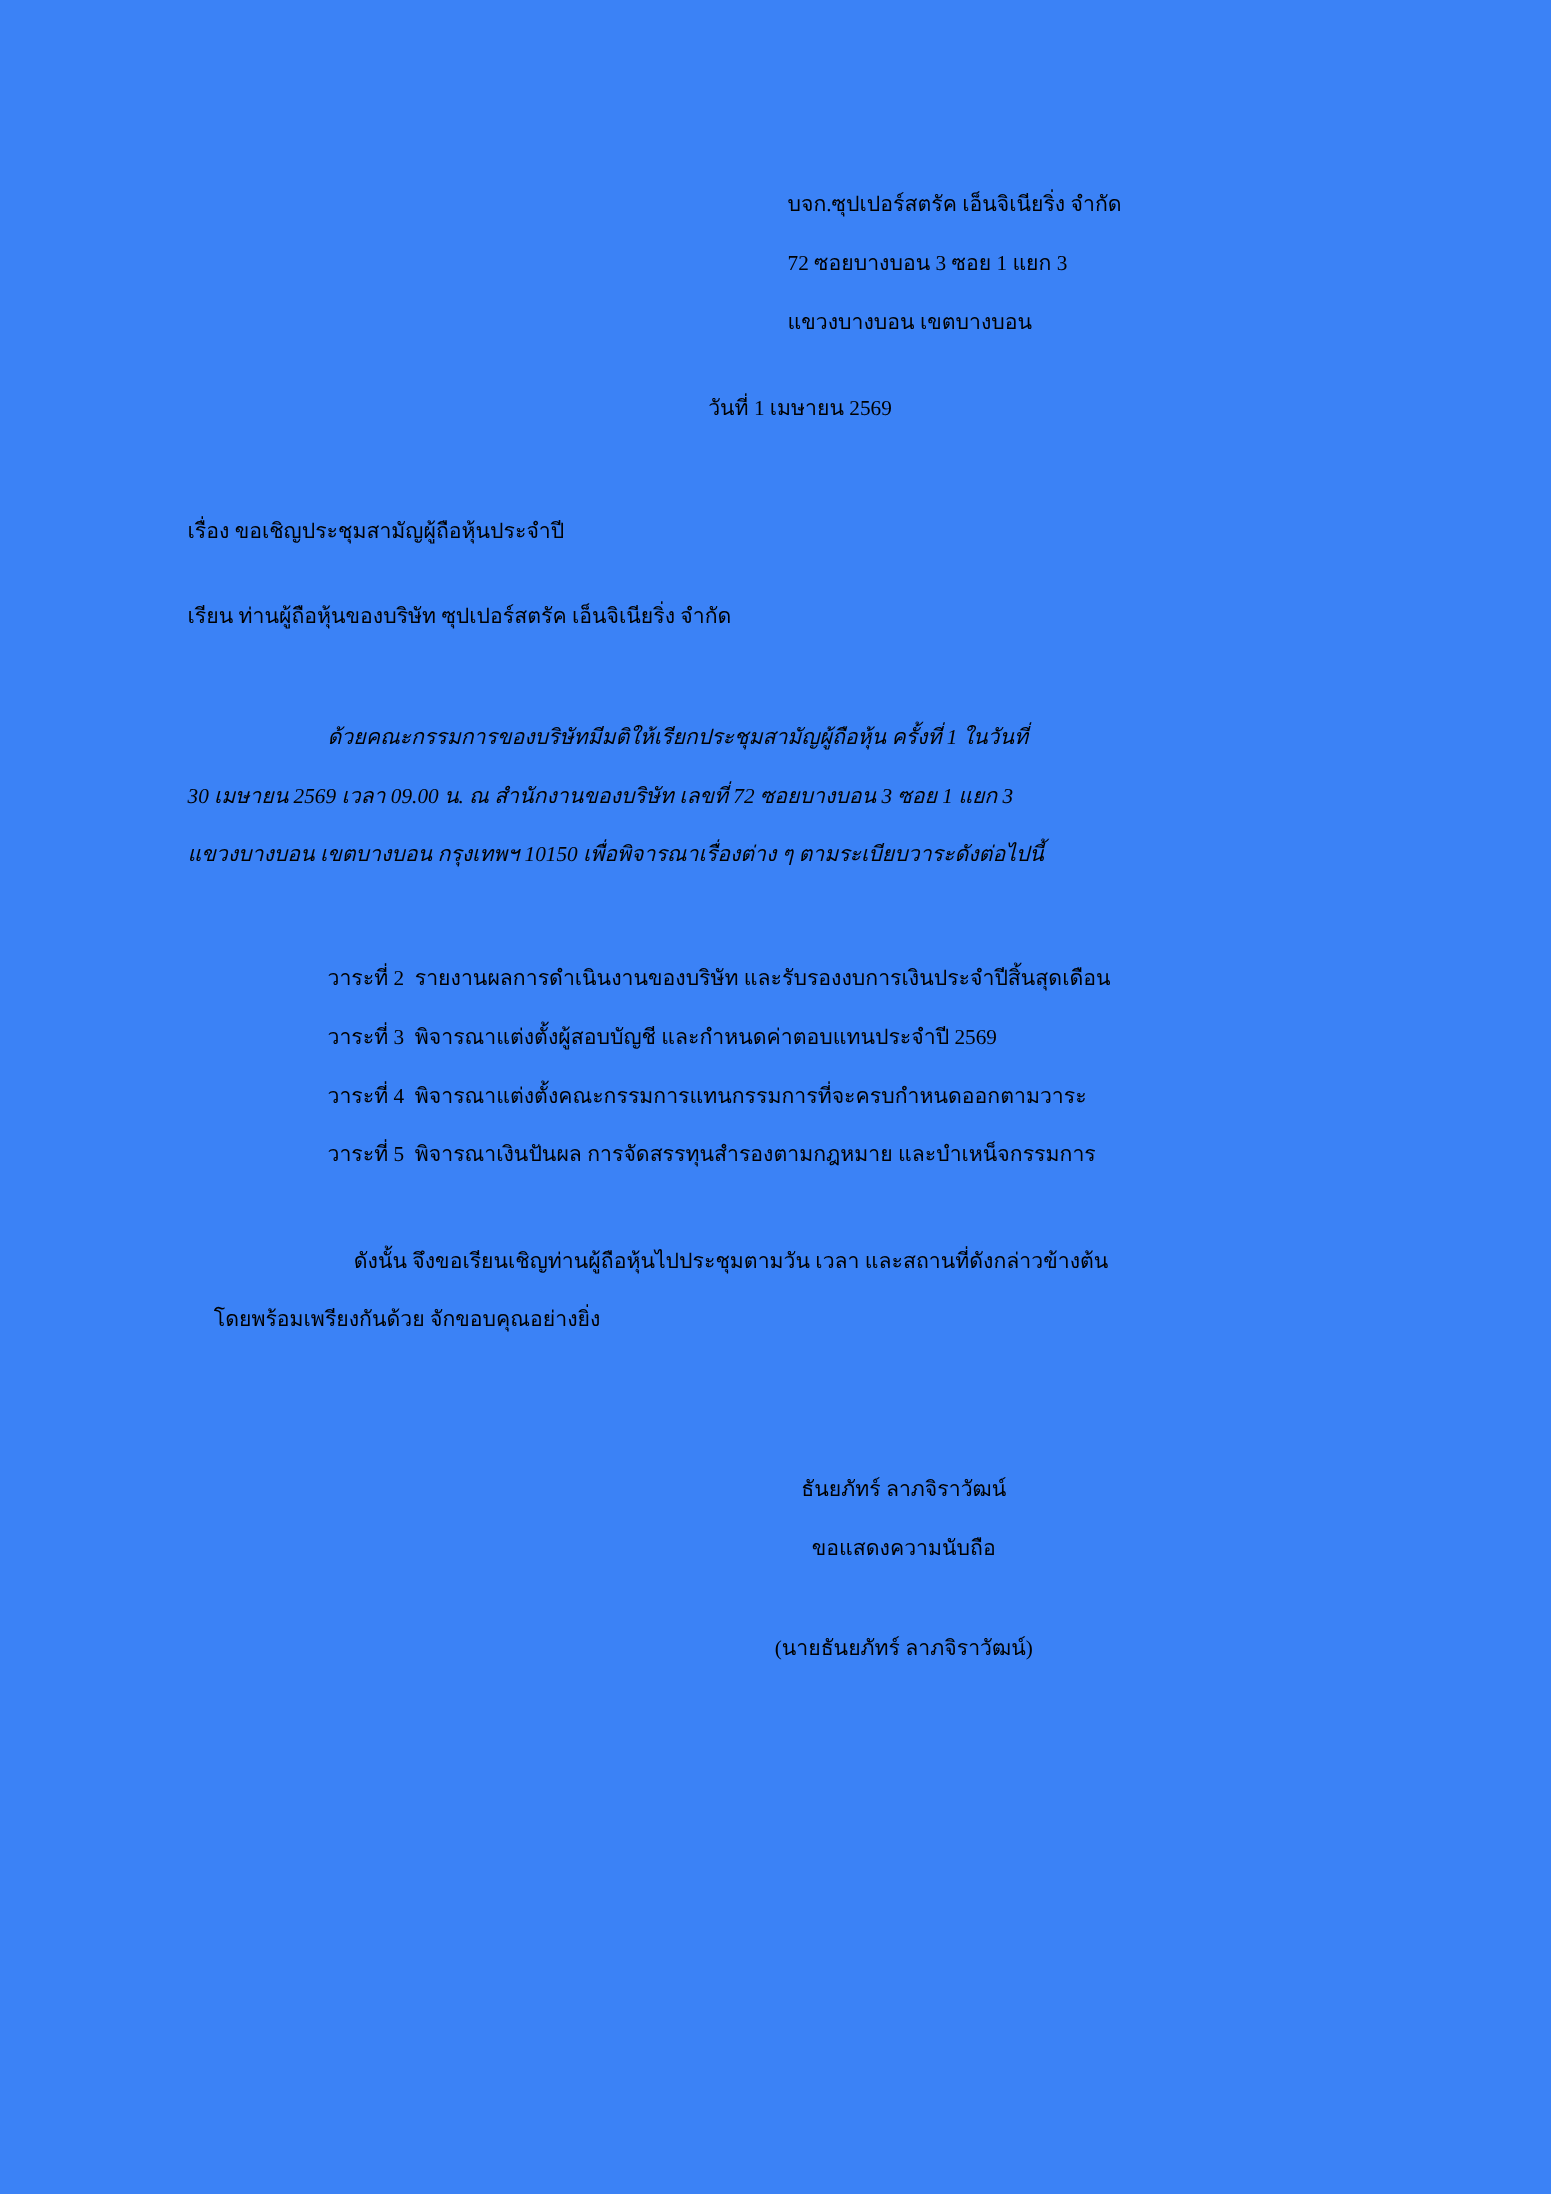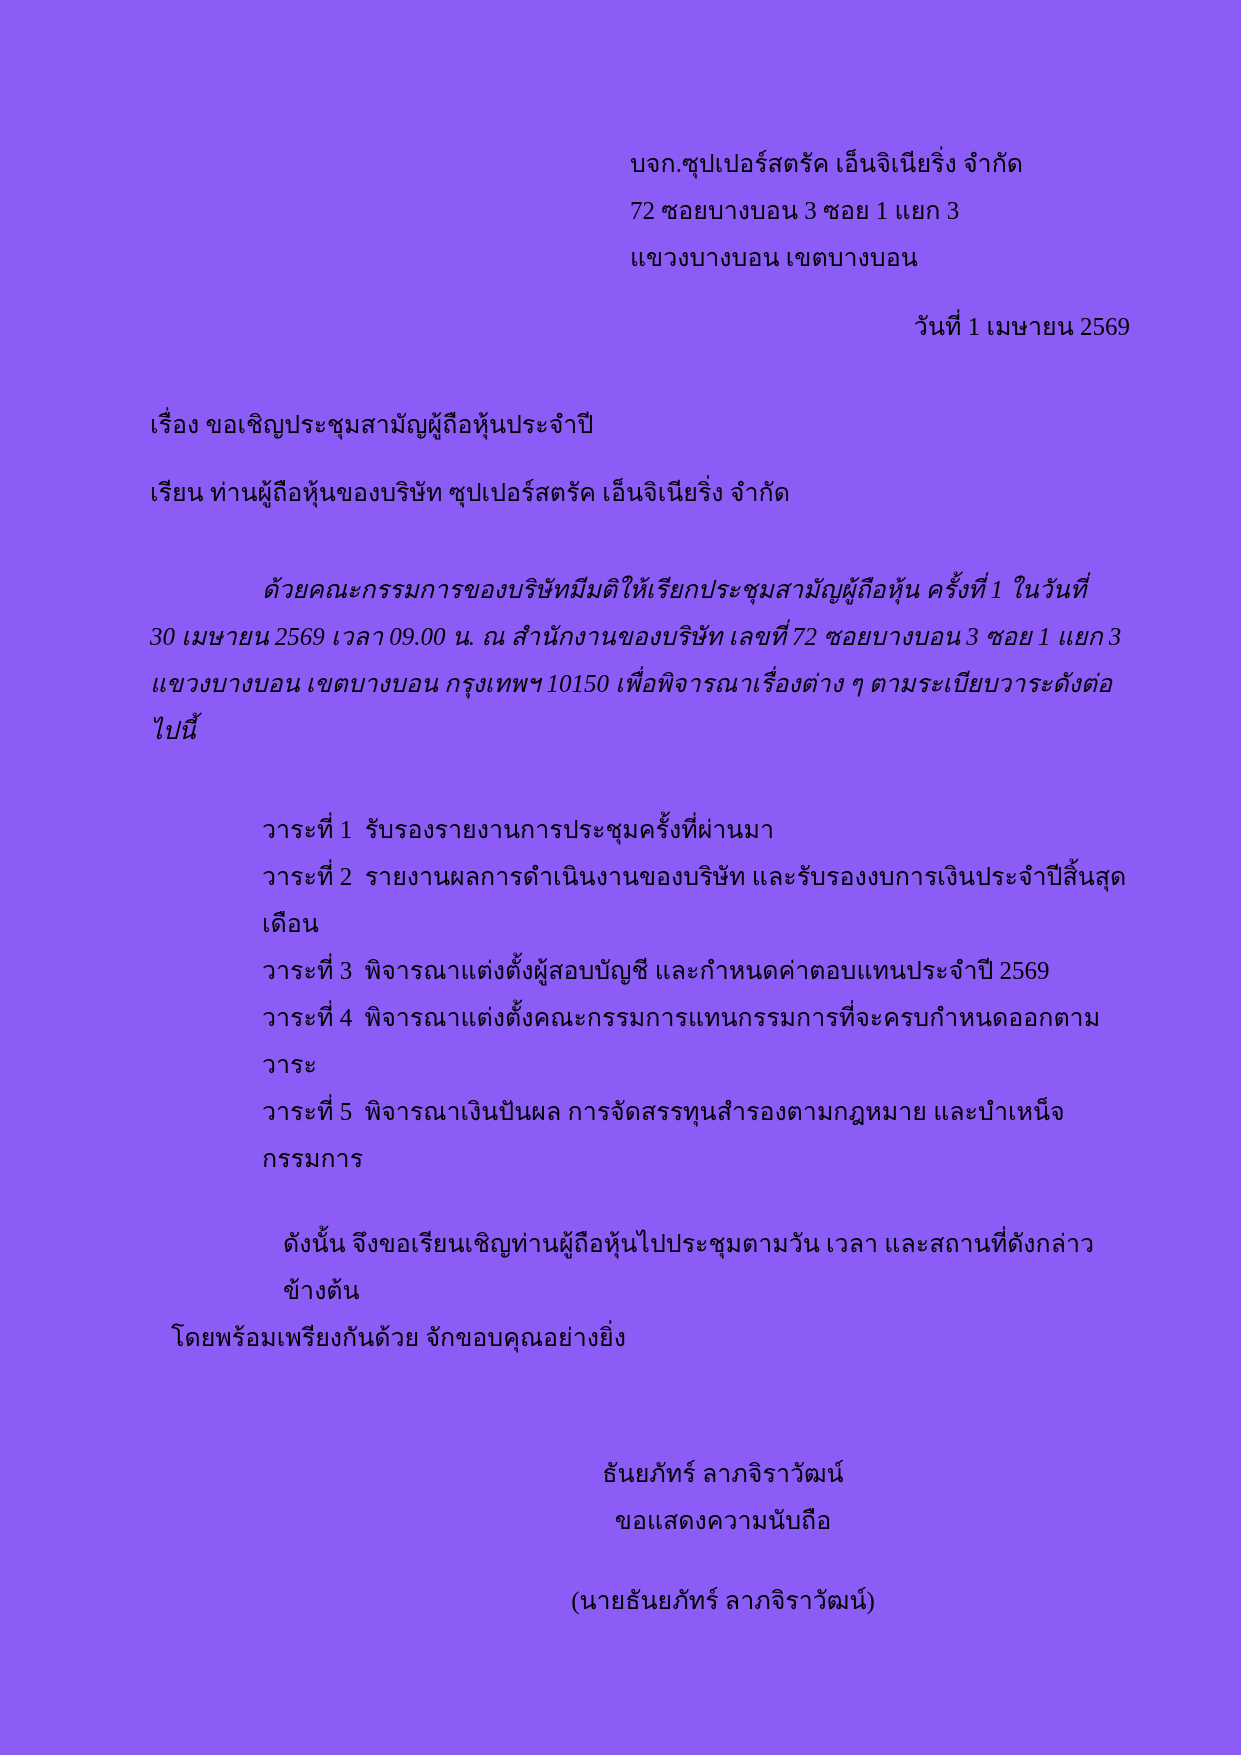--- a/index.html
+++ b/index.html
@@ -1,44 +1,44 @@
 <!DOCTYPE html>
 <html lang="th"><head>
 <meta charset="utf-8">
 <style>
   * { margin: 0; padding: 0; box-sizing: border-box; }
   html, body { background: #ffffff; }
   .page {
     position: relative;
     width: 1241px;
     height: 1755px;
-    background: #8b5cf6;
+    background: #3b82f6;
     color: #000000;
     font-family: "Liberation Serif", "DejaVu Serif", serif;
-    font-size: 25px;
+    font-size: 17px;
     overflow: hidden;
   }
   .content {
     position: absolute;
     left: 150px;
     top: 140px;
     width: 980px;
   }
   .line {
     white-space: pre-wrap;
     line-height: 47px;
     min-height: 47px;
   }
   .indent { padding-left: 112px; }
 
   .sender-block { margin-left: 480px; }
 
   .date-line {
     margin-top: 22px;
-    text-align: right;
+    text-align: center;
   }
 
   .subject-line { margin-top: 51px; }
   .salutation-line { margin-top: 21px; }
 
   .opening-paragraph { margin-top: 50px; font-style: italic; }
 
   .agenda { margin-top: 52px; }
 
   .closing-paragraph { margin-top: 38px; margin-left: 21px; }
@@ -70,21 +70,20 @@
 
     <div class="line salutation-line">เรียน ท่านผู้ถือหุ้นของบริษัท ซุปเปอร์สตรัค เอ็นจิเนียริ่ง จำกัด</div>
 
     <div class="opening-paragraph">
       <div class="line indent">ด้วยคณะกรรมการของบริษัทมีมติให้เรียกประชุมสามัญผู้ถือหุ้น ครั้งที่ 1 ในวันที่</div>
       <div class="line">30 เมษายน 2569 เวลา 09.00 น. ณ สำนักงานของบริษัท เลขที่ 72 ซอยบางบอน 3 ซอย 1 แยก 3</div>
       <div class="line">แขวงบางบอน เขตบางบอน กรุงเทพฯ 10150 เพื่อพิจารณาเรื่องต่าง ๆ ตามระเบียบวาระดังต่อไปนี้</div>
     </div>
 
     <div class="agenda">
-      <div class="line indent">วาระที่ 1  รับรองรายงานการประชุมครั้งที่ผ่านมา</div>
       <div class="line indent">วาระที่ 2  รายงานผลการดำเนินงานของบริษัท และรับรองงบการเงินประจำปีสิ้นสุดเดือน</div>
       <div class="line indent">วาระที่ 3  พิจารณาแต่งตั้งผู้สอบบัญชี และกำหนดค่าตอบแทนประจำปี 2569</div>
       <div class="line indent">วาระที่ 4  พิจารณาแต่งตั้งคณะกรรมการแทนกรรมการที่จะครบกำหนดออกตามวาระ</div>
       <div class="line indent">วาระที่ 5  พิจารณาเงินปันผล การจัดสรรทุนสำรองตามกฎหมาย และบำเหน็จกรรมการ</div>
     </div>
 
     <div class="closing-paragraph">
       <div class="line indent">ดังนั้น จึงขอเรียนเชิญท่านผู้ถือหุ้นไปประชุมตามวัน เวลา และสถานที่ดังกล่าวข้างต้น</div>
       <div class="line">โดยพร้อมเพรียงกันด้วย จักขอบคุณอย่างยิ่ง</div>
     </div>

